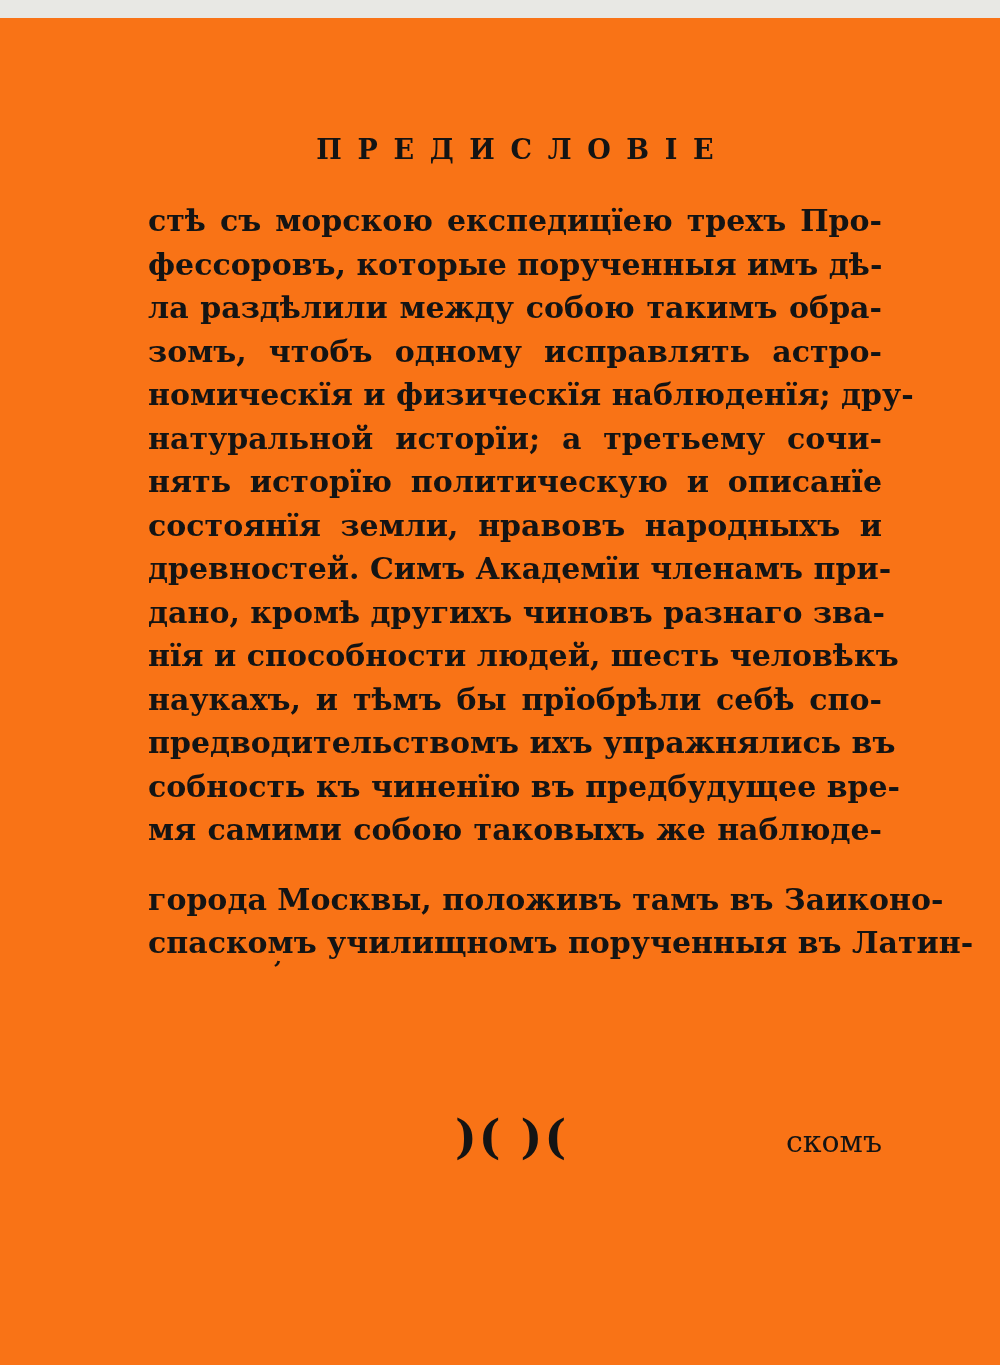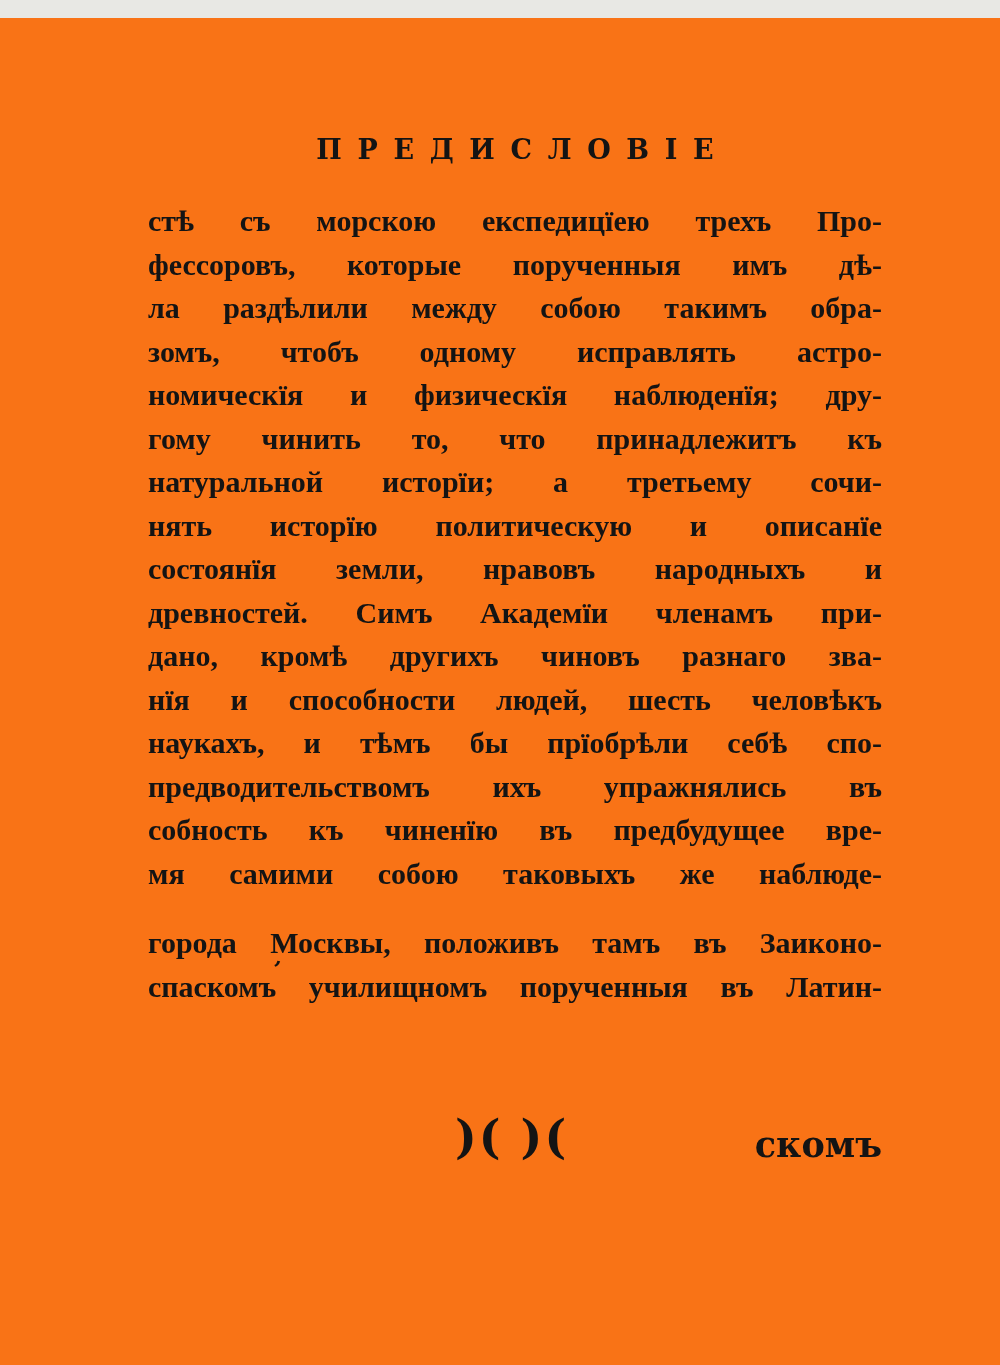--- a/index.html
+++ b/index.html
@@ -29,21 +29,20 @@
     font-weight:bold;
     line-height:43.5px;
   }
   .line{
     text-align:justify;
     text-align-last:justify;
     -moz-text-align-last:justify;
     height:43.5px;
     overflow:visible;
     white-space:nowrap;
-    font-family:Liberation Serif, serif;
   }
   .line.endline{
     text-align-last:left;
     -moz-text-align-last:left;
   }
   .para-2{margin-top:26px;}
   .line.indent{text-indent:66px;}
   .ink-speck{
     position:absolute;
     left:272px;top:938px;
@@ -61,40 +60,39 @@
     left:50%;top:0;
     transform:translateX(-53%);
     font-size:46px;
     font-weight:bold;
     letter-spacing:2px;
     white-space:pre;
   }
   .catchword{
     position:absolute;
     right:0;top:14px;
-    font-size:35px;
-    font-weight:bold;
+    font-size:30px;
+    font-weight:normal;
   }
 </style>
 </head>
 <body>
 
 <div class="page">
 
   <div class="title">ПРЕДИСЛОВІЕ</div>
 
   <div class="text-block">
 
     <div>
       <div class="line">стѣ съ морскою експедицїею трехъ Про-</div>
       <div class="line">фессоровъ, которые порученныя имъ дѣ-</div>
       <div class="line">ла раздѣлили между собою такимъ обра-</div>
       <div class="line">зомъ, чтобъ одному исправлять астро-</div>
       <div class="line">номическїя и физическїя наблюденїя; дру-</div>
-      <div class="line">гому чинить то, что принадлежитъ къ</div>
       <div class="line">натуральной исторїи; а третьему сочи-</div>
       <div class="line">нять исторїю политическую и описанїе</div>
       <div class="line">состоянїя земли, нравовъ народныхъ и</div>
       <div class="line">древностей. Симъ Академїи членамъ при-</div>
       <div class="line">дано, кромѣ другихъ чиновъ разнаго зва-</div>
       <div class="line">нїя и способности людей, шесть человѣкъ</div>
       <div class="line">наукахъ, и тѣмъ бы прїобрѣли себѣ спо-</div>
       <div class="line">предводительствомъ ихъ упражнялись въ</div>
       <div class="line">собность къ чиненїю въ предбудущее вре-</div>
       <div class="line">мя самими собою таковыхъ же наблюде-</div>

